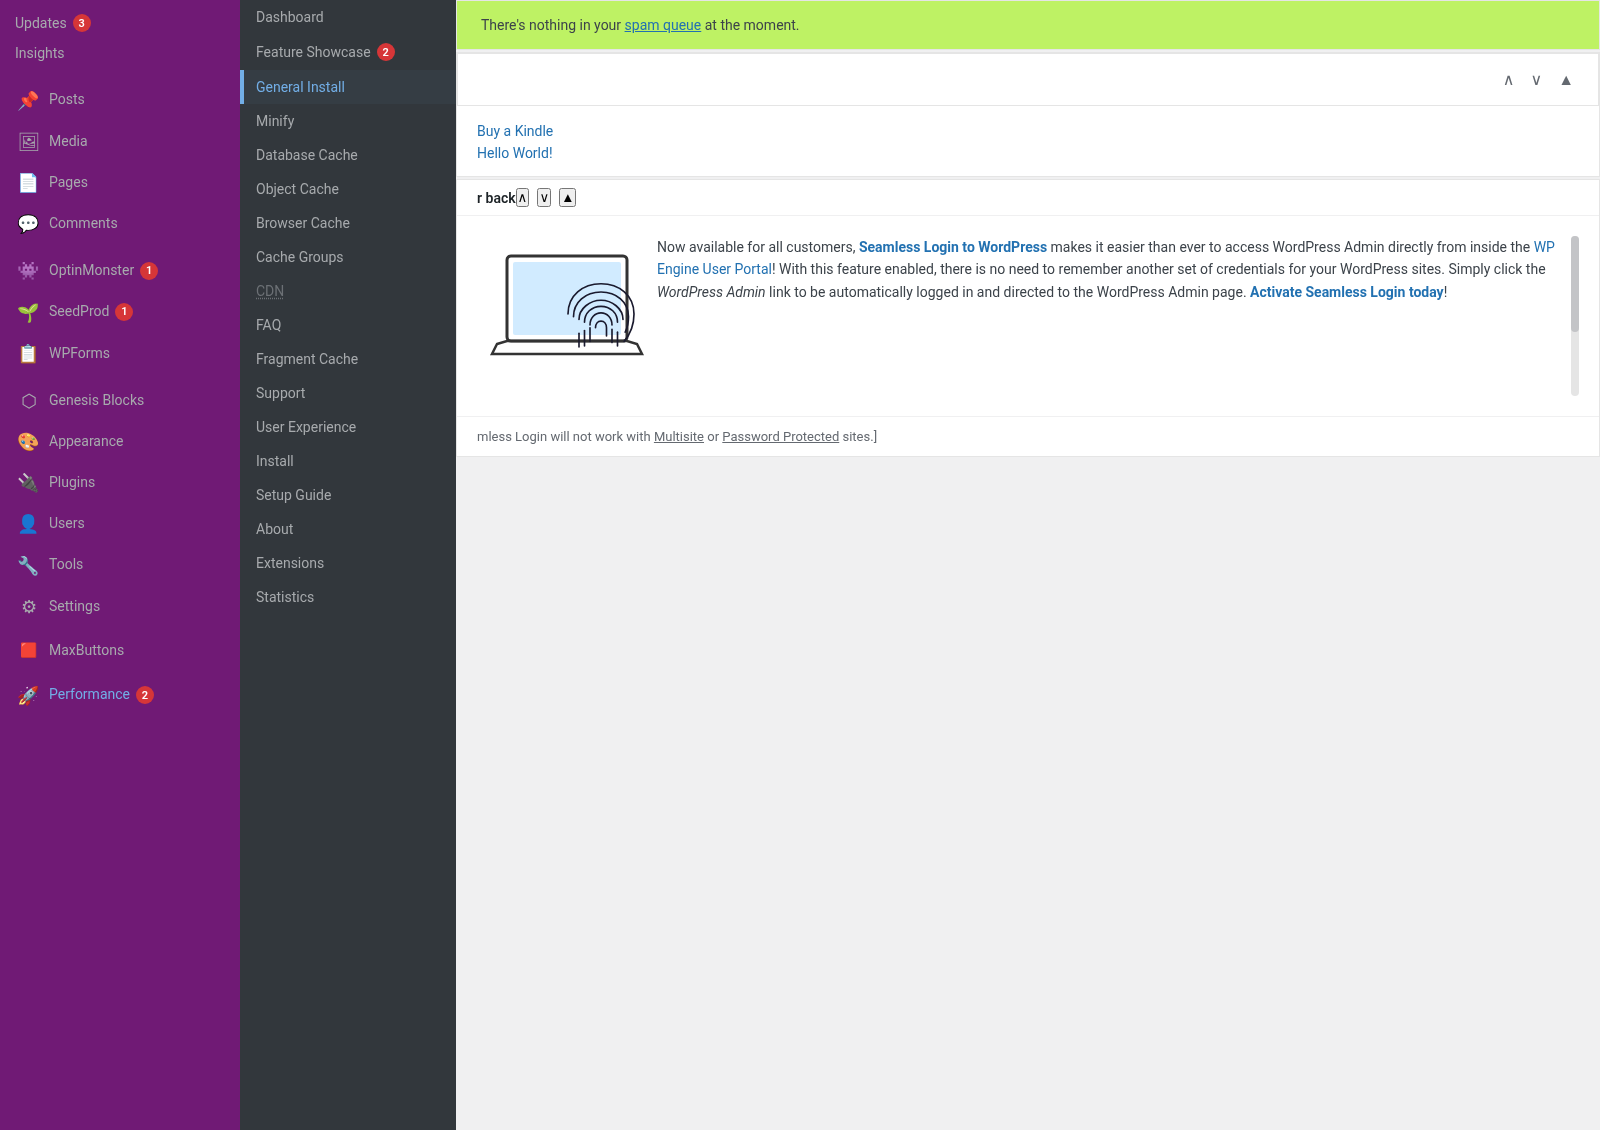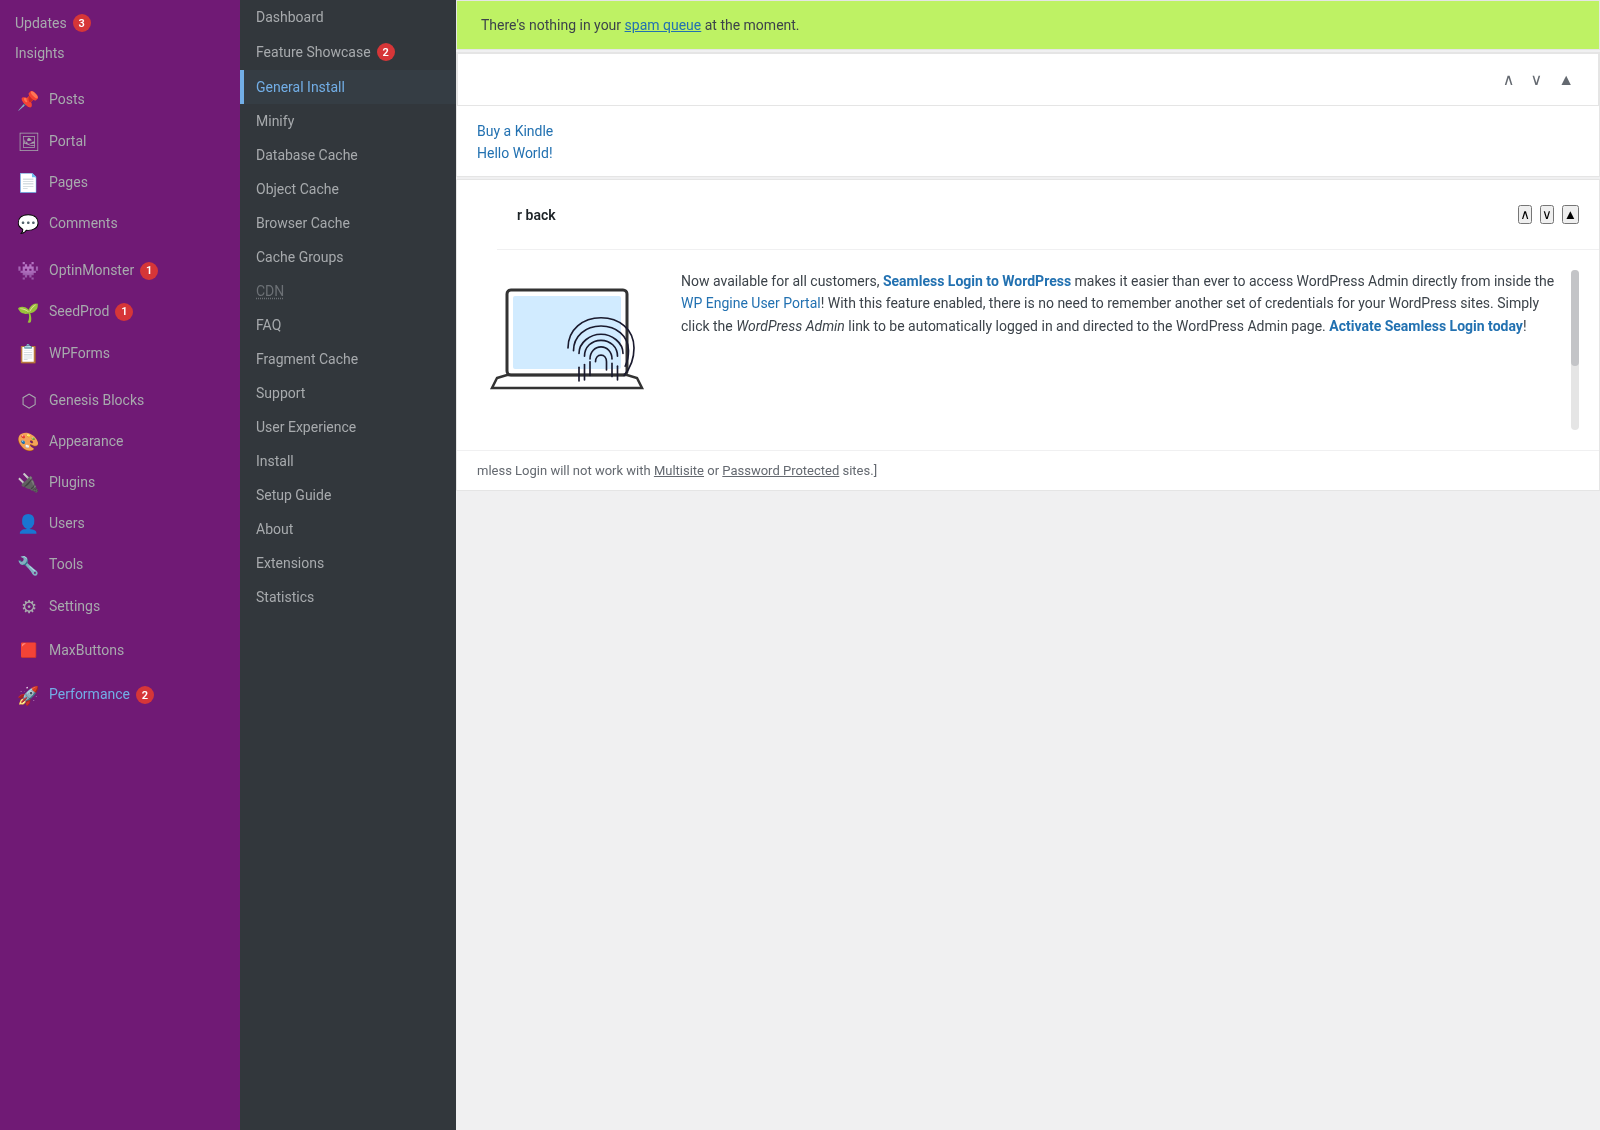--- a/index.html
+++ b/index.html
@@ -142,32 +142,30 @@
 
     .feature-panel {
       background: #fff;
       border: 1px solid #e5e5e5;
       margin-bottom: 2px;
     }
 
     .feature-header {
       display: flex;
       align-items: center;
-      justify-content: space-between;
-      padding: 25px 20px;
+      justify-content: flex-start;
+      padding: 8px 20px;
       border-bottom: 1px solid #f0f0f1;
-      margin-left: 40px;
     }
     .feature-header .title { font-size: 14px; font-weight: 600; color: #1d2327; }
     .feature-header .controls { display: flex; gap: 8px; }
 
     .feature-body {
       display: flex;
       padding: 20px;
-      gap: 24px;
     }
 
     .feature-image {
       width: 180px;
       flex-shrink: 0;
       display: flex;
       align-items: center;
       justify-content: center;
     }
 
@@ -212,21 +210,21 @@
     </div>
 
     <div style="height:8px;"></div>
 
     <div class="sidebar-item">
       <span class="icon">📌</span>
       <span class="label">Posts</span>
     </div>
     <div class="sidebar-item">
       <span class="icon">🖼</span>
-      <span class="label">Portal</span>
+      <span class="label">Media</span>
     </div>
     <div class="sidebar-item">
       <span class="icon">📄</span>
       <span class="label">Pages</span>
     </div>
     <div class="sidebar-item">
       <span class="icon">💬</span>
       <span class="label">Comments</span>
     </div>
 

